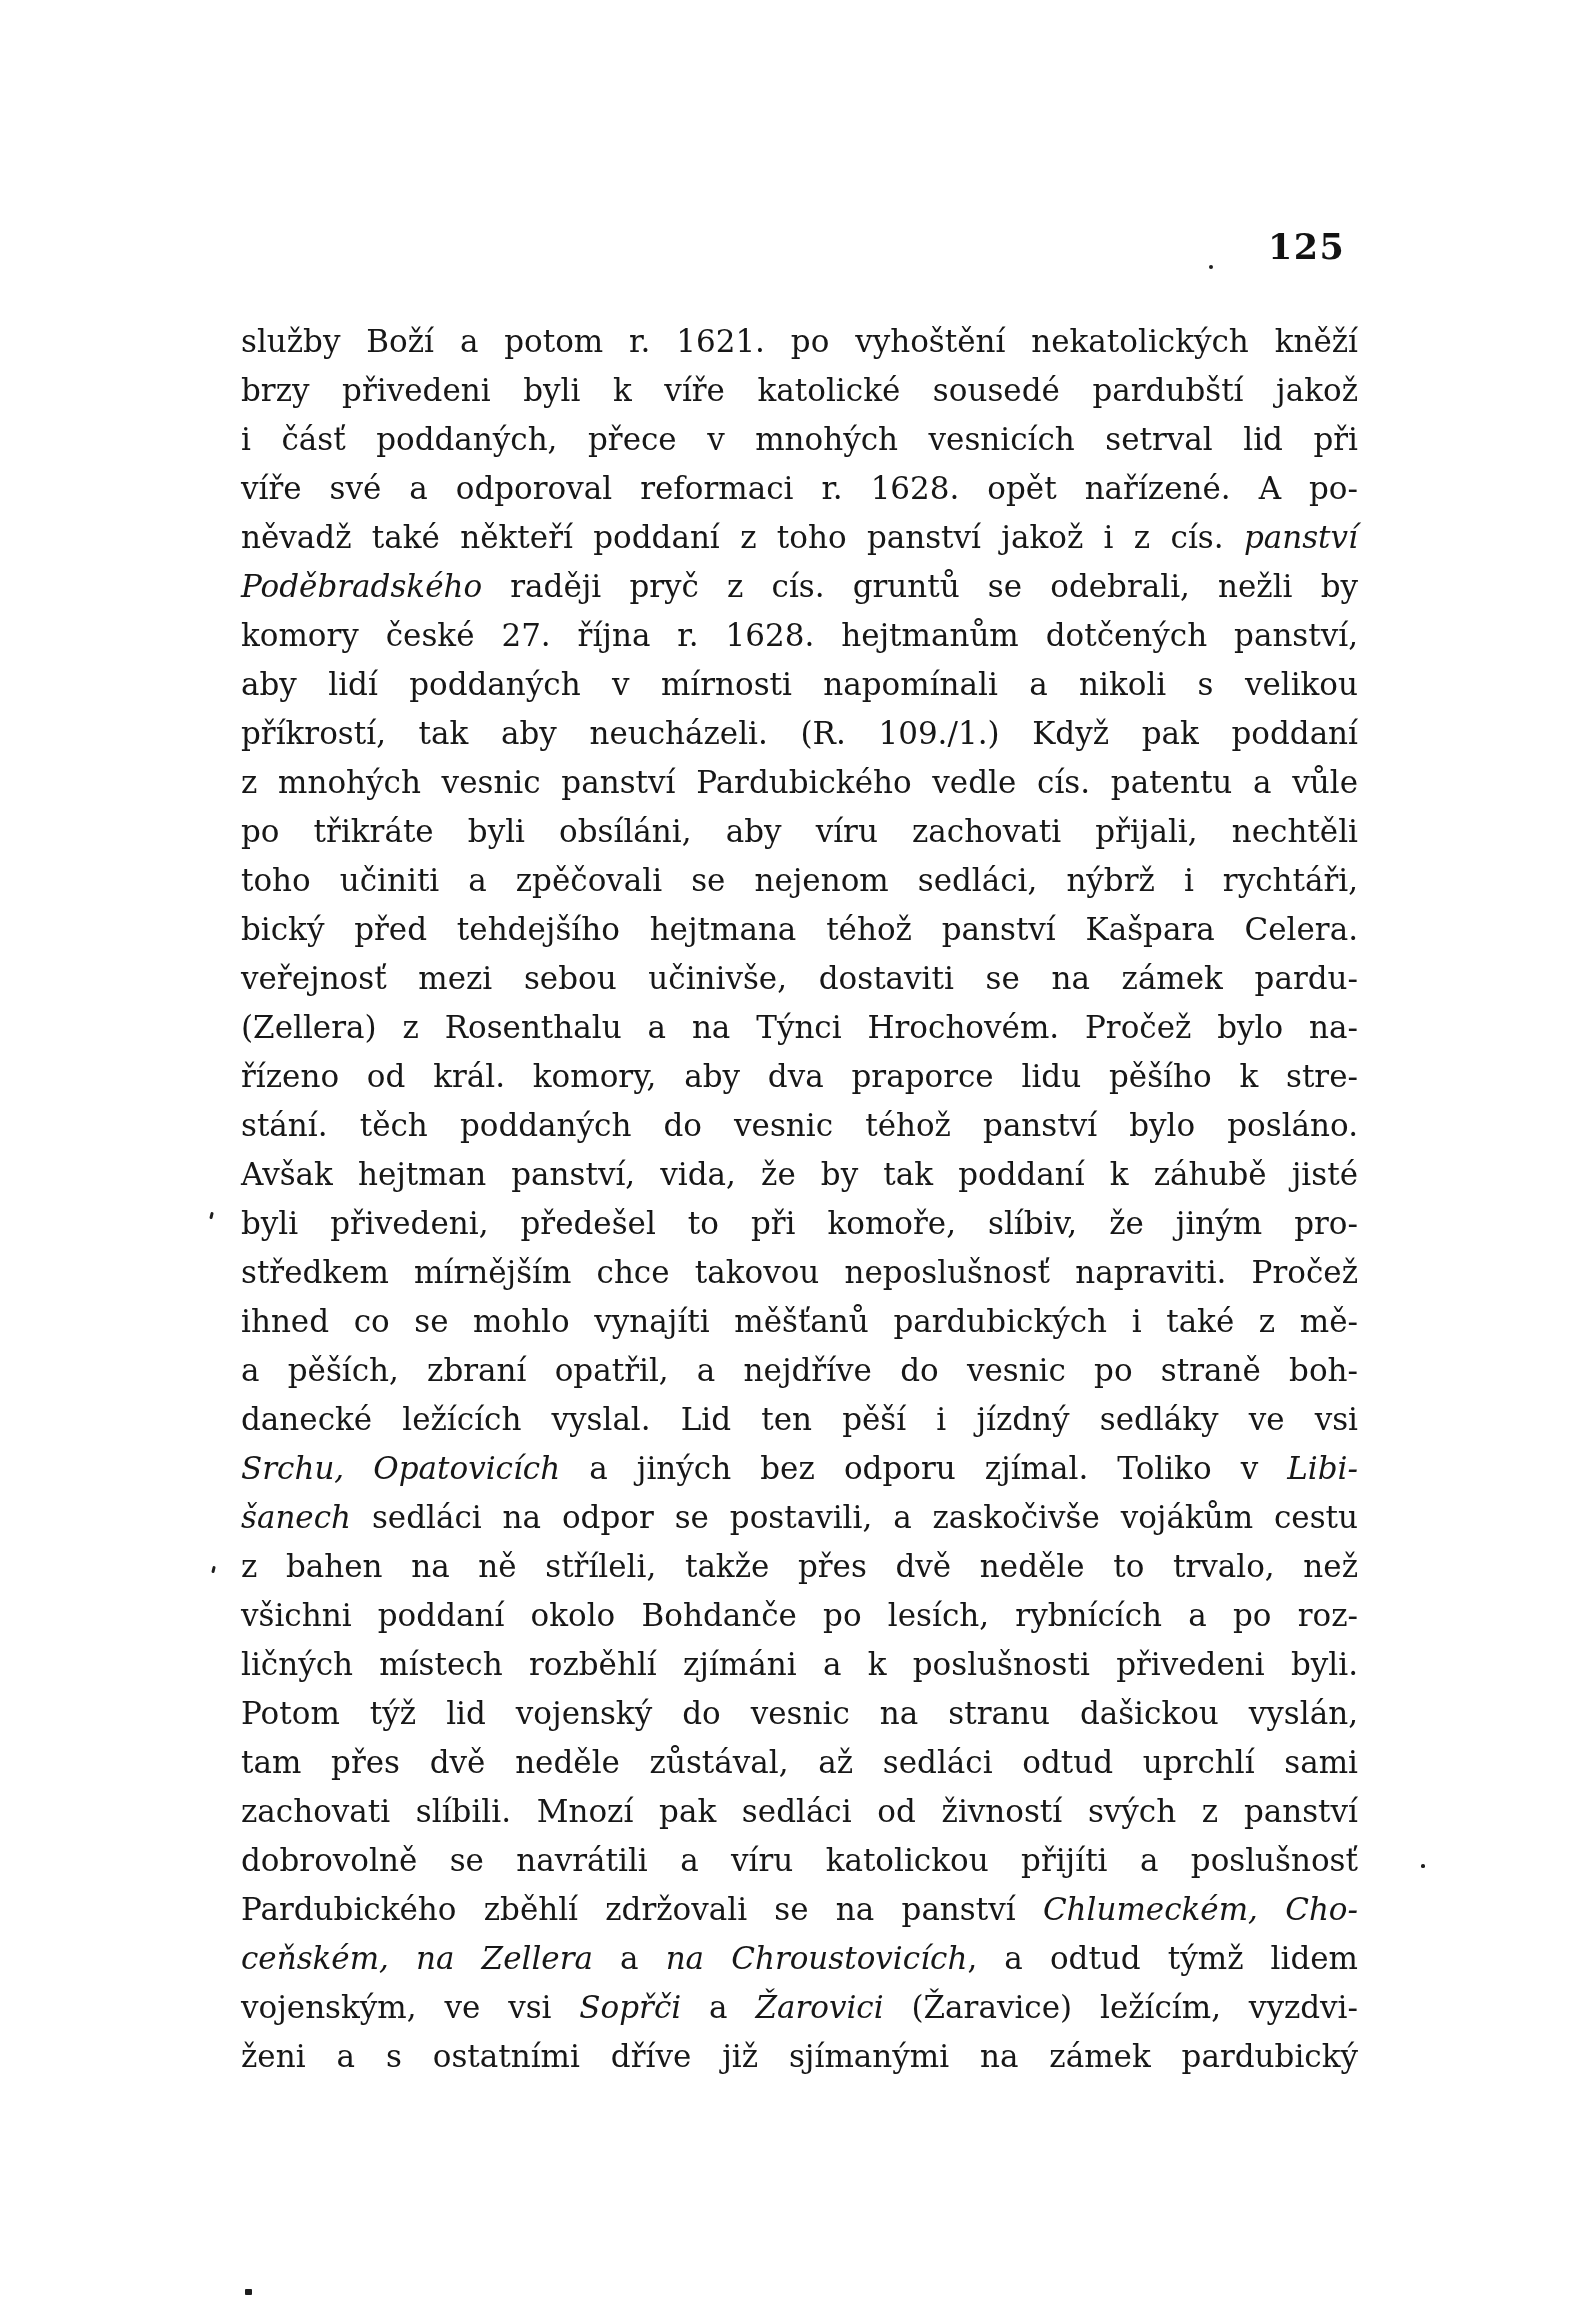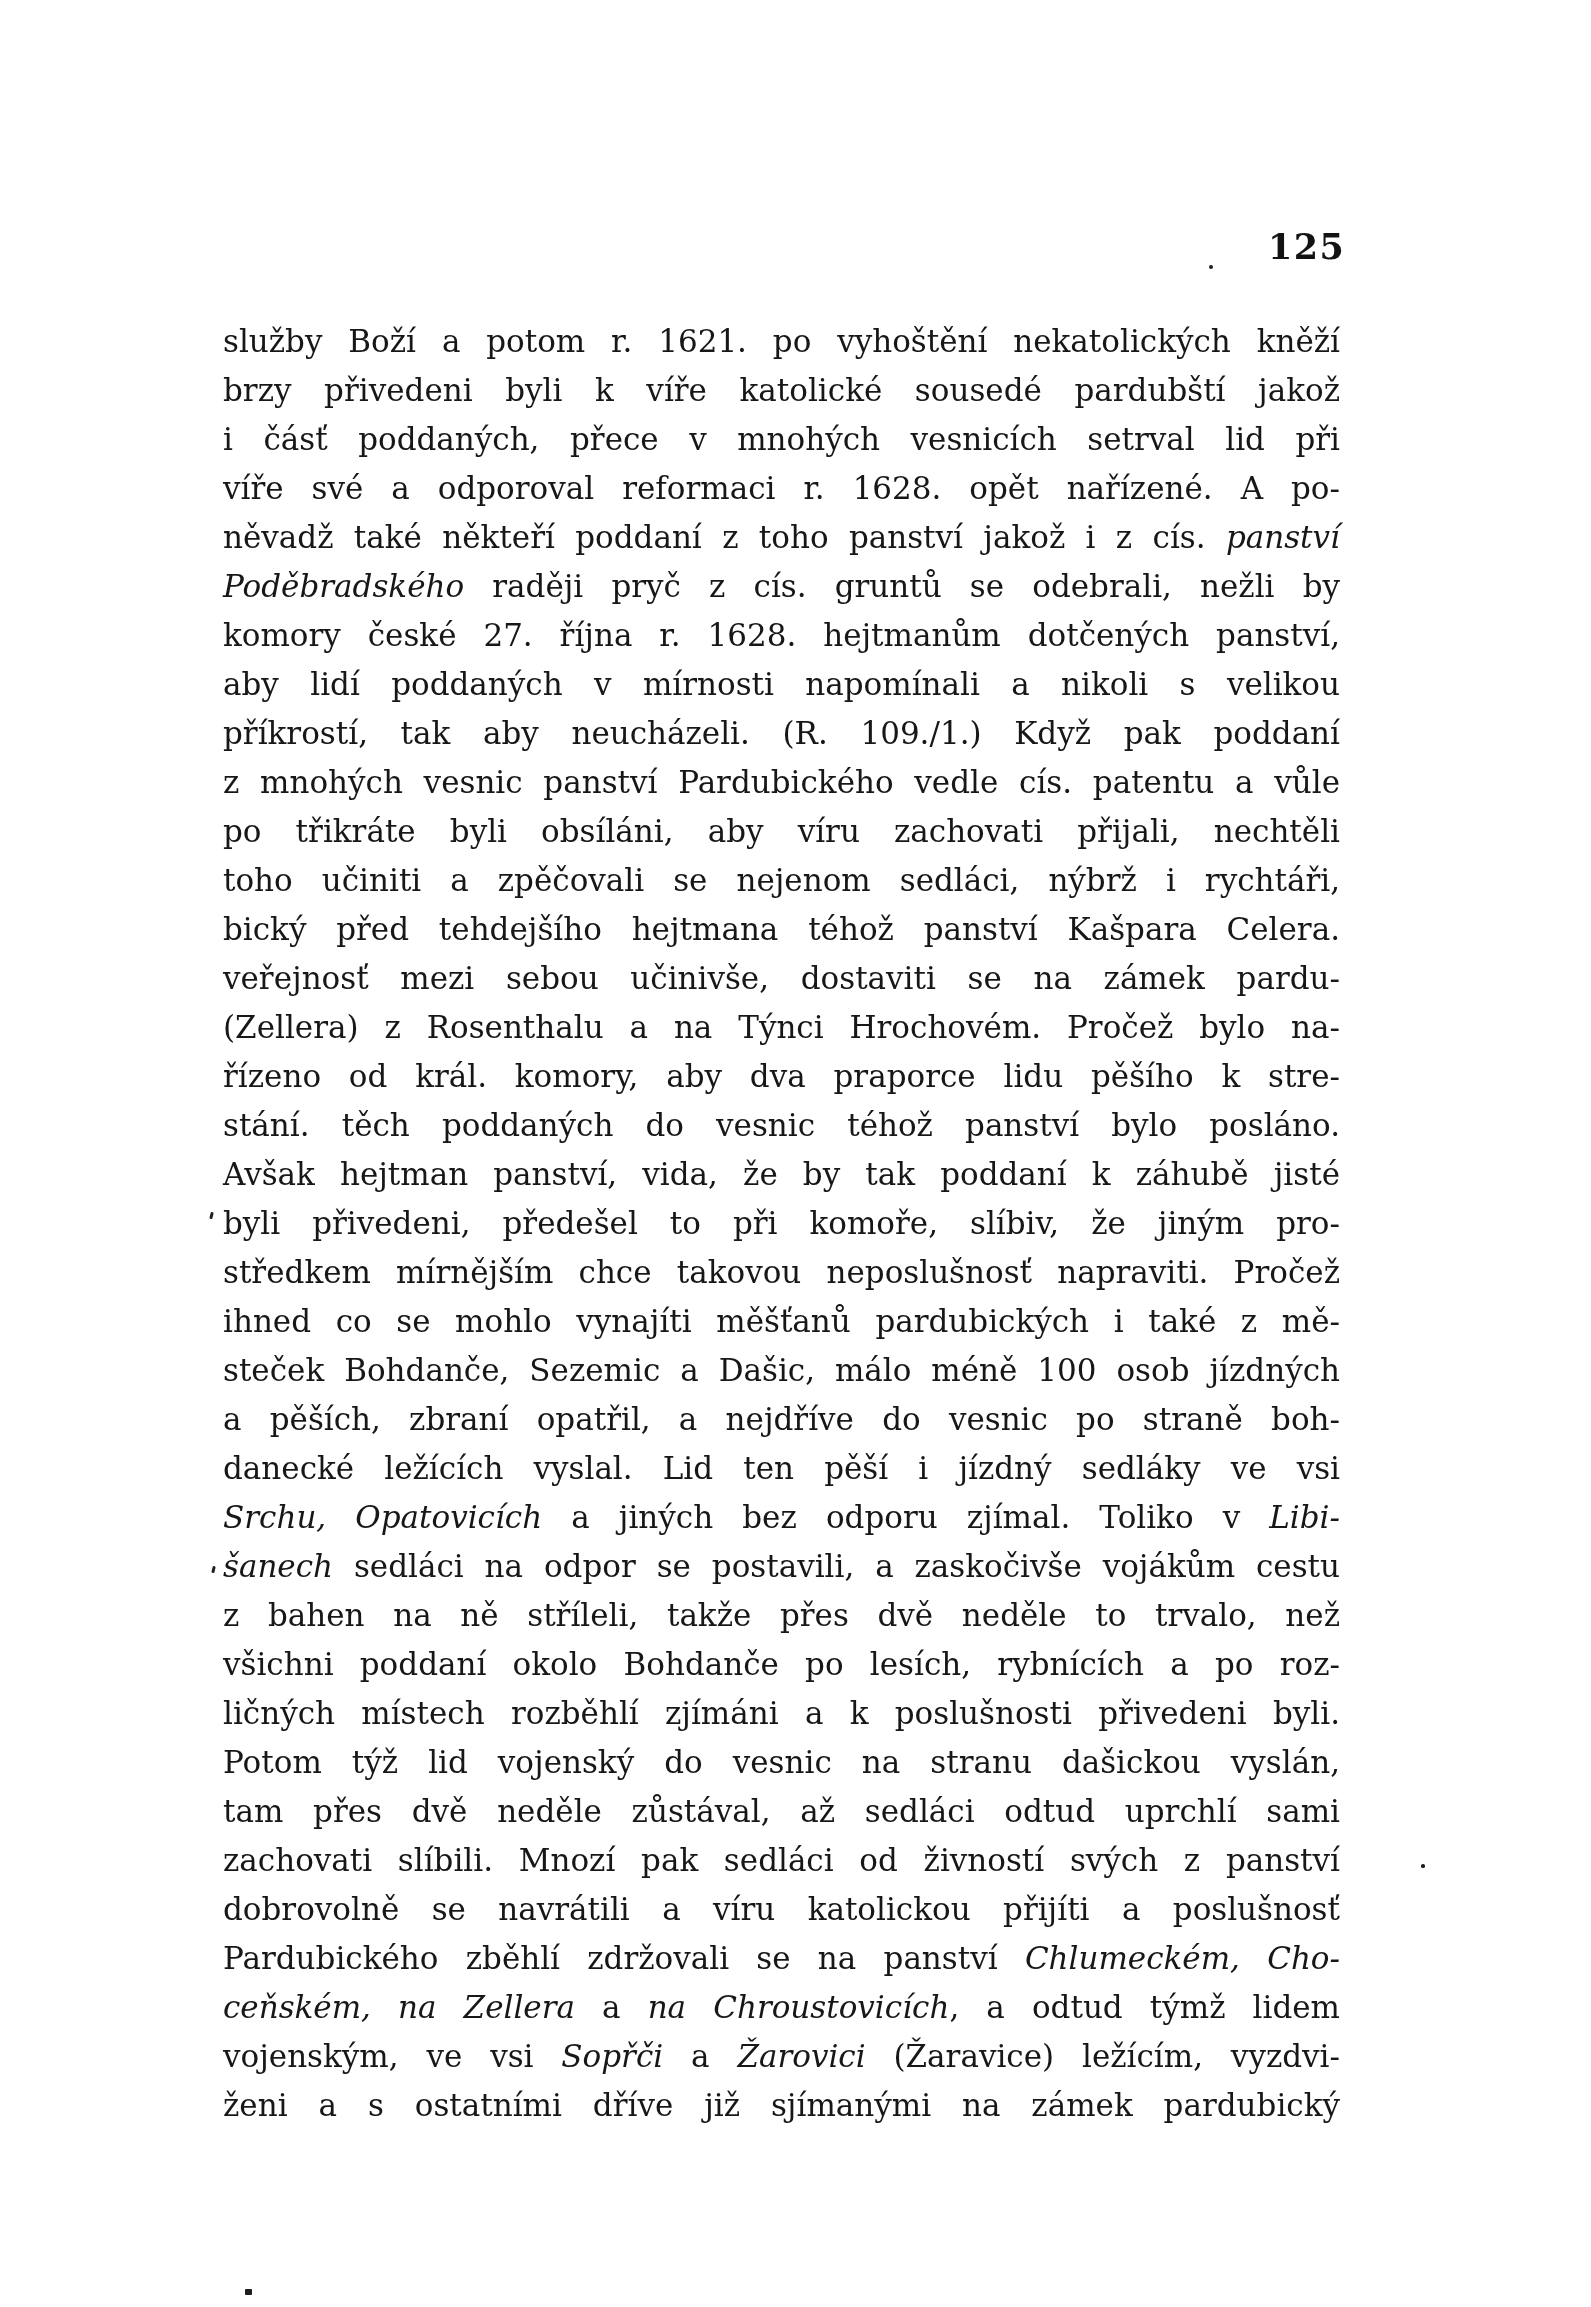--- a/index.html
+++ b/index.html
@@ -24,21 +24,21 @@
     position: absolute;
     left: 1268px;
     top: 226px;
     font-size: 35px;
     font-weight: bold;
     letter-spacing: 1.4px;
     color: #131313;
   }
   .text-block {
     position: absolute;
-    left: 223px;
+    left: 241px;
     top: 317px;
     width: 1117px;
     font-size: 31px;
     line-height: 49px;
     color: #171717;
   }
   .line {
     height: 49px;
     text-align: justify;
     text-align-last: justify;
@@ -81,21 +81,20 @@
       <div class="line"><span>toho učiniti a zpěčovali se nejenom sedláci, nýbrž i rychtáři,</span></div>
       <div class="line"><span>bický před tehdejšího hejtmana téhož panství Kašpara Celera.</span></div>
       <div class="line"><span>veřejnosť mezi sebou učinivše, dostaviti se na zámek pardu-</span></div>
       <div class="line"><span>(Zellera) z Rosenthalu a na Týnci Hrochovém. Pročež bylo na-</span></div>
       <div class="line"><span>řízeno od král. komory, aby dva praporce lidu pěšího k stre-</span></div>
       <div class="line"><span>stání. těch poddaných do vesnic téhož panství bylo posláno.</span></div>
       <div class="line"><span>Avšak hejtman panství, vida, že by tak poddaní k záhubě jisté</span></div>
       <div class="line"><span>byli přivedeni, předešel to při komoře, slíbiv, že jiným pro-</span></div>
       <div class="line"><span>středkem mírnějším chce takovou neposlušnosť napraviti. Pročež</span></div>
       <div class="line"><span>ihned co se mohlo vynajíti měšťanů pardubických i také z mě-</span></div>
-      <div class="line"><span>steček Bohdanče, Sezemic a Dašic, málo méně 100 osob jízdných</span></div>
       <div class="line"><span>a pěších, zbraní opatřil, a nejdříve do vesnic po straně boh-</span></div>
       <div class="line"><span>danecké ležících vyslal. Lid ten pěší i jízdný sedláky ve vsi</span></div>
       <div class="line"><span class="em">Srchu, Opatovicích</span><span> a jiných bez odporu zjímal. Toliko v </span><span class="em">Libi-</span></div>
       <div class="line"><span class="em">šanech</span><span> sedláci na odpor se postavili, a zaskočivše vojákům cestu</span></div>
       <div class="line"><span>z bahen na ně stříleli, takže přes dvě neděle to trvalo, než</span></div>
       <div class="line"><span>všichni poddaní okolo Bohdanče po lesích, rybnících a po roz-</span></div>
       <div class="line"><span>ličných místech rozběhlí zjímáni a k poslušnosti přivedeni byli.</span></div>
       <div class="line"><span>Potom týž lid vojenský do vesnic na stranu dašickou vyslán,</span></div>
       <div class="line"><span>tam přes dvě neděle zůstával, až sedláci odtud uprchlí sami</span></div>
       <div class="line"><span>zachovati slíbili. Mnozí pak sedláci od živností svých z panství</span></div>

